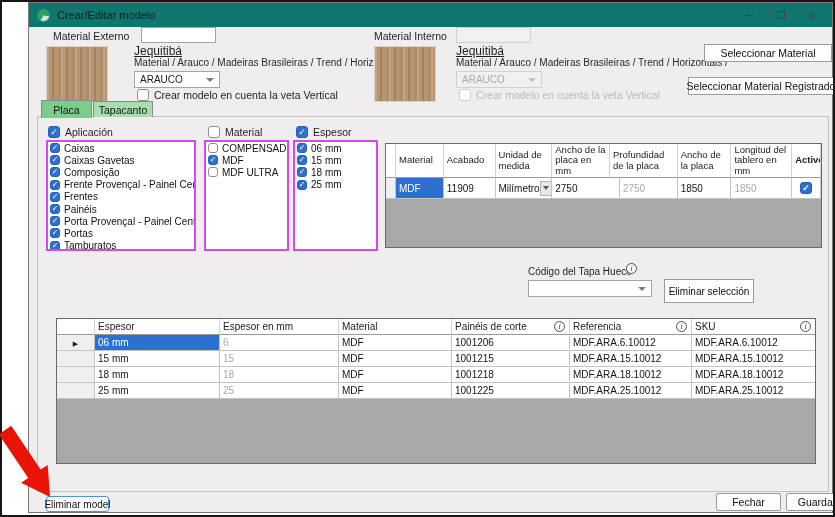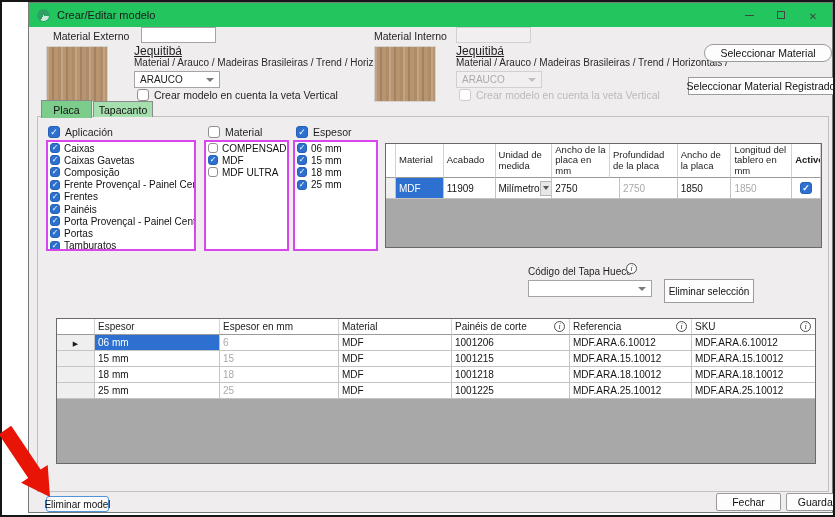--- a/index.html
+++ b/index.html
@@ -2,21 +2,21 @@
 <html><head>
 <meta charset="utf-8">
 <style>
   * { margin:0; padding:0; box-sizing:border-box; }
   html,body { width:835px; height:517px; font-family:"Liberation Sans",sans-serif; background:#fff; position:relative; overflow:hidden; }
   .frame { position:absolute; inset:0; border:2px solid #161616; pointer-events:none; z-index:50; }
 
   
   .dialog { position:absolute; left:28px; top:2px; width:805px; height:511px;
             background:#f0edee; border:1px solid #7a7a7a; }
-  .titlebar { position:absolute; left:0; top:0; width:100%; height:24px; background:#22c55e;
+  .titlebar { position:absolute; left:0; top:0; width:100%; height:24px; background:#0f766e;
               display:flex; align-items:center; padding:0 8px; }
   .app-icon { width:13px; height:13px; border-radius:50%; flex:none;
               background:conic-gradient(from 210deg,#2fa065 0 68%,#cde9d8 68% 100%);
               border:1px solid #2fa065; }
   .title { font-size:11px; color:#1a1a1a; margin-left:7px; }
   .winbtns { margin-left:auto; display:flex; gap:10px; align-items:center; }
   .wbtn { width:22px; height:18px; display:flex; align-items:center; justify-content:center; }
   .glyph-min { width:9px; height:0; border-top:1px solid #444; display:inline-block; }
   .glyph-max { width:8px; height:8px; border:1px solid #444; display:inline-block; }
   .glyph-close::after { content:"✕"; font-size:10px; color:#444; line-height:1; }
@@ -151,21 +151,21 @@
   <span class="mpath" style="left:427px; top:54px;">Material / Arauco / Madeiras Brasileiras / Trend / Horizontais /</span>
   <div class="combo dis" style="left:427px; top:68px; width:86px;">
     <span>ARAUCO</span>
     <span class="chev"></span>
   </div>
   <span class="chkrow dis" style="left:430px; top:86px;">
     <span class="cb un dis"></span>
     <span>Crear modelo en cuenta la veta Vertical</span>
   </span>
 
-  <div class="btn" style="left:675px; top:41px; width:128px; height:18px;border-radius:9px;">Seleccionar Material</div>
+  <div class="btn" style="left:675px; top:41px; width:128px; height:18px;">Seleccionar Material</div>
   <div class="btn" style="left:659px; top:74px; width:146px; height:18px;">Seleccionar Material Registrado</div>
 
   <div class="tab active" style="left:12px; width:51px;">Placa</div>
   <div class="tab inactive" style="left:64px; width:60px;">Tapacanto</div>
 
   <div class="groupbox"></div>
 
   <div>
       <span class="fhead" style="left: 19px; top: 123px; position: absolute;">
         <span class="cb"></span>

